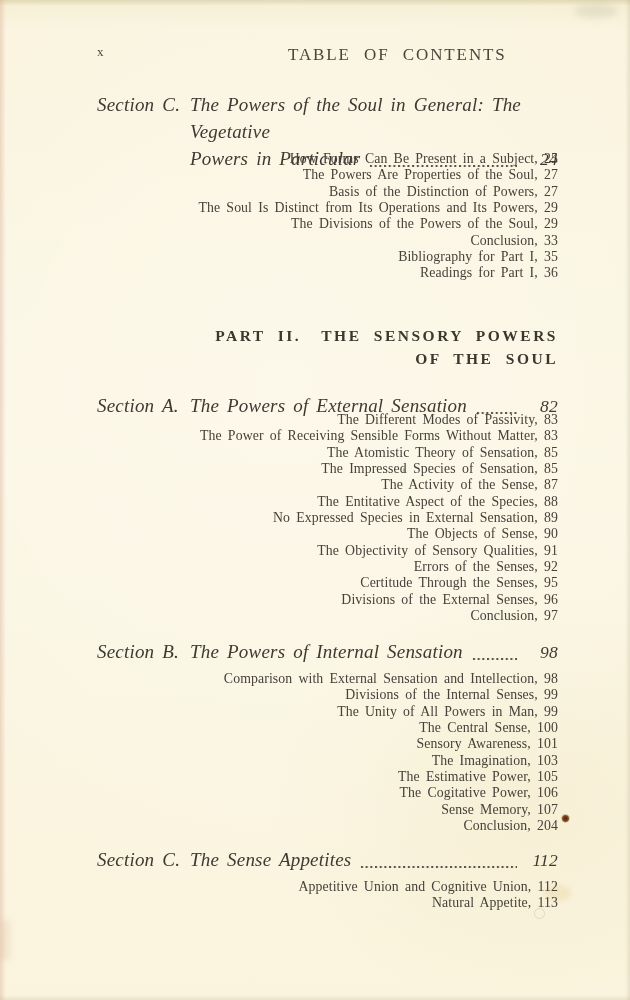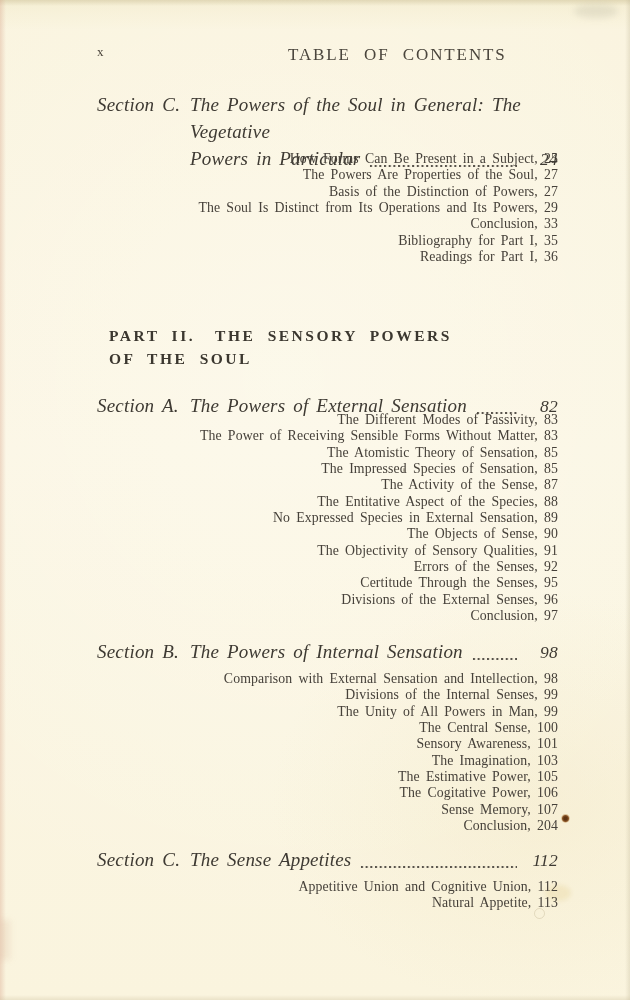--- a/index.html
+++ b/index.html
@@ -52,21 +52,21 @@
   .sec-label { flex:0 0 93px; }
   .sec-body  { flex:1 1 auto; min-width:0; }
   .sec-line2 { display:flex; align-items:baseline; }
   .sec-line2 > .t { white-space:nowrap; }
   .leader { flex:1 1 auto; align-self:flex-end; height:4px; margin:0 7px 5px 9px;
             background-image:radial-gradient(circle at 2px 2px, #57524a 1.05px, rgba(0,0,0,0) 1.45px);
             background-size:4.7px 4px; background-repeat:repeat-x; background-position:left bottom; }
   .sec-page { flex:0 0 34px; text-align:right; font-size:17.5px; color:#3e3a33; }
 
   
-  .part-head { position:absolute; left:97px; width:461px; text-align:left; padding-left:12px;
+  .part-head { position:absolute; left:97px; width:461px; text-align:right; padding-left:12px;
                box-sizing:border-box; font-weight:700; font-size:15.5px; line-height:22.5px;
                letter-spacing:2.5px; word-spacing:6px; color:#3b372f; }
   .part-line1 .part-label { margin-right:20px; }
 
   
   .entries { position:absolute; left:122px; width:436px; font-size:13.8px; line-height:16.35px;
              color:#46413a; word-spacing:2.6px; letter-spacing:0.1px;text-align:right; }
   .entries .entry { white-space:nowrap; }
 
   
@@ -109,20 +109,21 @@
         <span class="sec-page">24</span>
       </div>
     </div>
   </div>
 
   <div class="entries" id="entries-0">
       <div class="entry">How Forms Can Be Present in a Subject, 25</div>
       <div class="entry">The Powers Are Properties of the Soul, 27</div>
       <div class="entry">Basis of the Distinction of Powers, 27</div>
       <div class="entry">The Soul Is Distinct from Its Operations and Its Powers, 29</div>
+      <div class="entry">The Divisions of the Powers of the Soul, 29</div>
       <div class="entry">Conclusion, 33</div>
       <div class="entry">Bibliography for Part I, 35</div>
       <div class="entry">Readings for Part I, 36</div>
     </div>
 
   <div class="part-head" id="part-head">
     <div class="part-line1">
       <span class="part-label">PART II.</span><span>THE SENSORY POWERS</span>
     </div>
     <div class="part-line2">OF THE SOUL</div>

